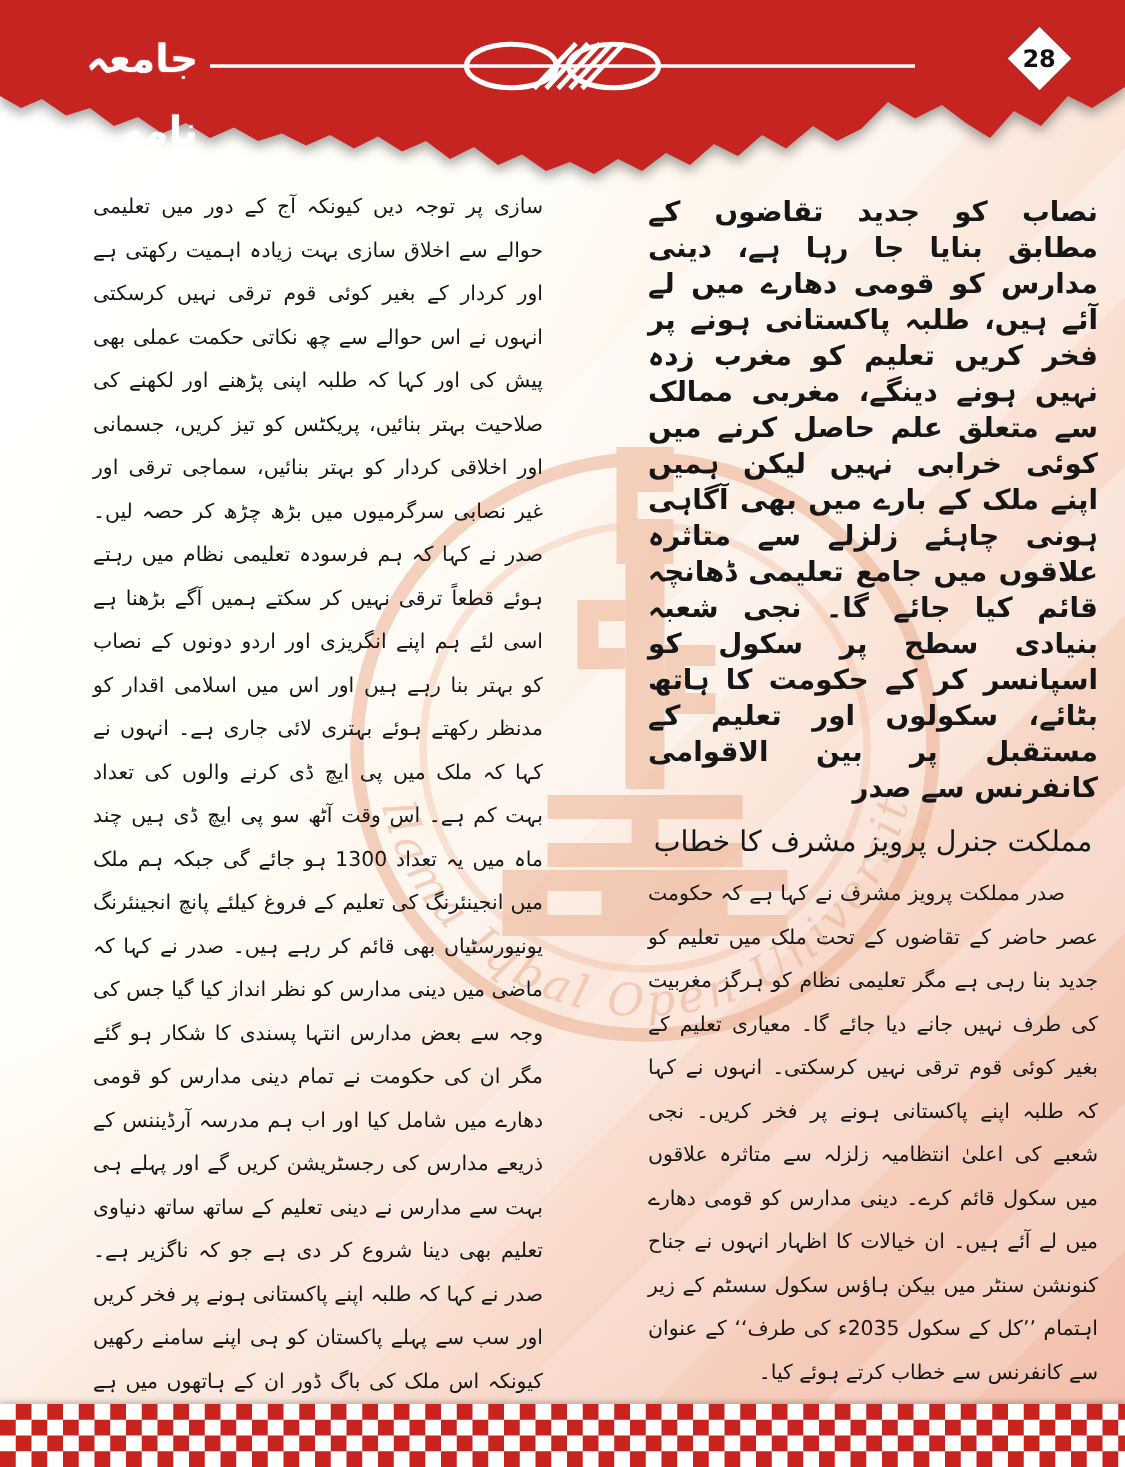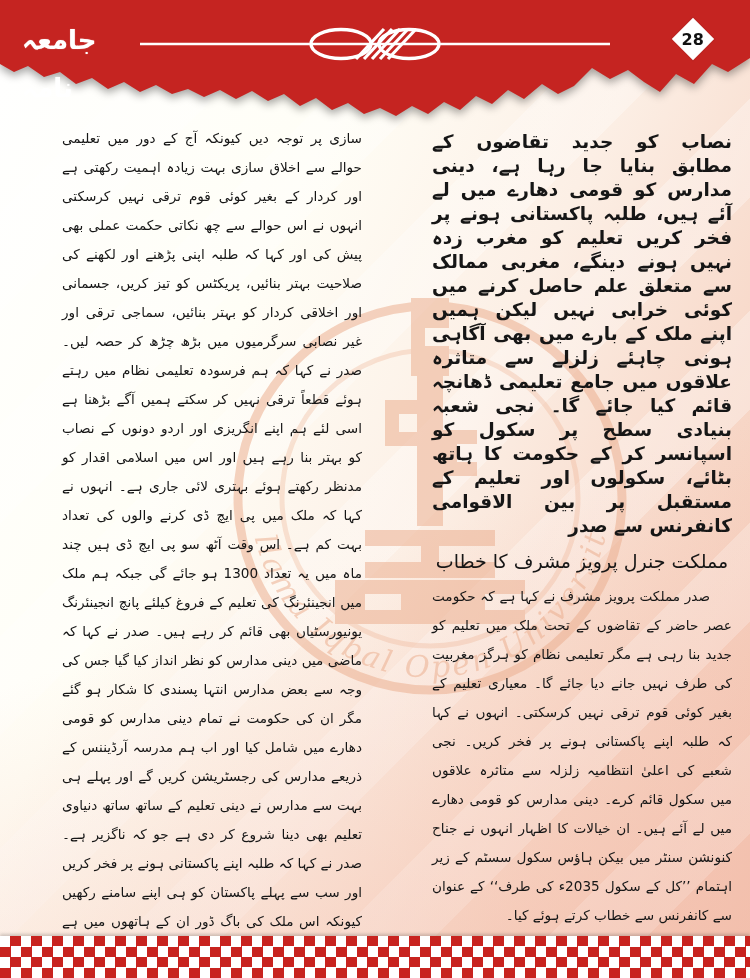--- a/index.html
+++ b/index.html
@@ -15,21 +15,21 @@
       repeating-linear-gradient(135deg, rgba(255,255,255,0.30) 0 70px, rgba(255,255,255,0) 70px 150px),
       linear-gradient(115deg, #ffffff 0%, #fffef6 32%, #fcefe5 55%, #f7d6c6 78%, #f2c2b0 100%);
     outline:1px solid #b9b9b9;
   }
 
   
   .header{position:absolute;top:0;left:0;width:750px;height:132px;z-index:5;}
   .header svg{position:absolute;top:0;left:0;}
   .masthead{
     position:absolute;top:16px;left:22px;width:110px;height:48px;
-    color:#ffffff;font-size:26px;font-weight:700;text-align:left;
+    color:#ffffff;font-size:26px;font-weight:700;text-align:right;
     line-height:48px;direction:rtl;
     font-family:"DejaVu Sans", sans-serif;
     text-shadow:0 0 1px rgba(255,255,255,.6);
   }
   .rule-wrap{position:absolute;top:26px;left:140px;width:470px;height:36px;}
   .page-num{
     position:absolute;top:24px;right:42px;width:30px;height:30px;
     background:#ffffff;transform:rotate(45deg);
     display:flex;align-items:center;justify-content:center;
     box-shadow:0 0 0 1px rgba(0,0,0,0.05);

